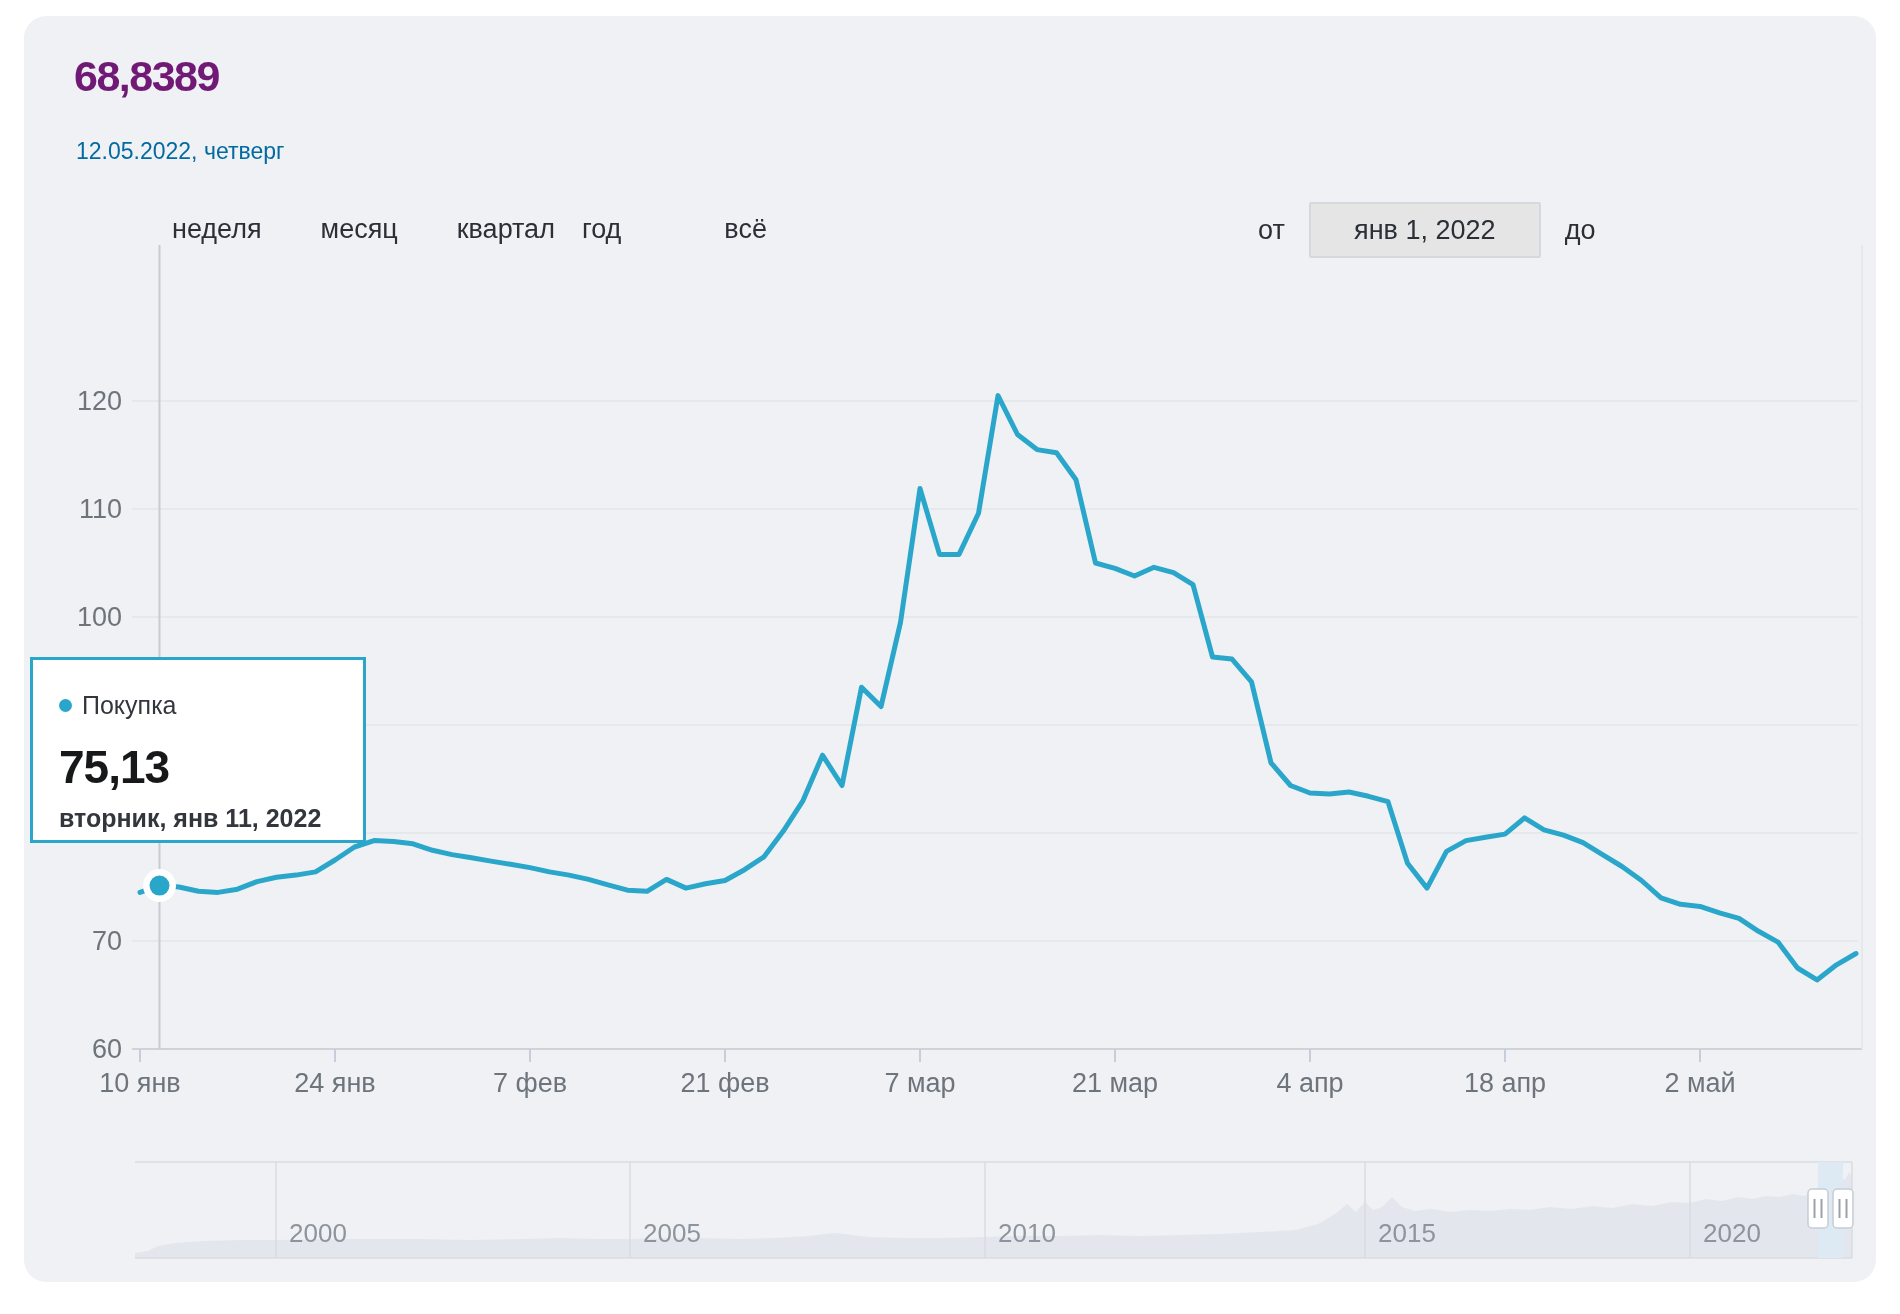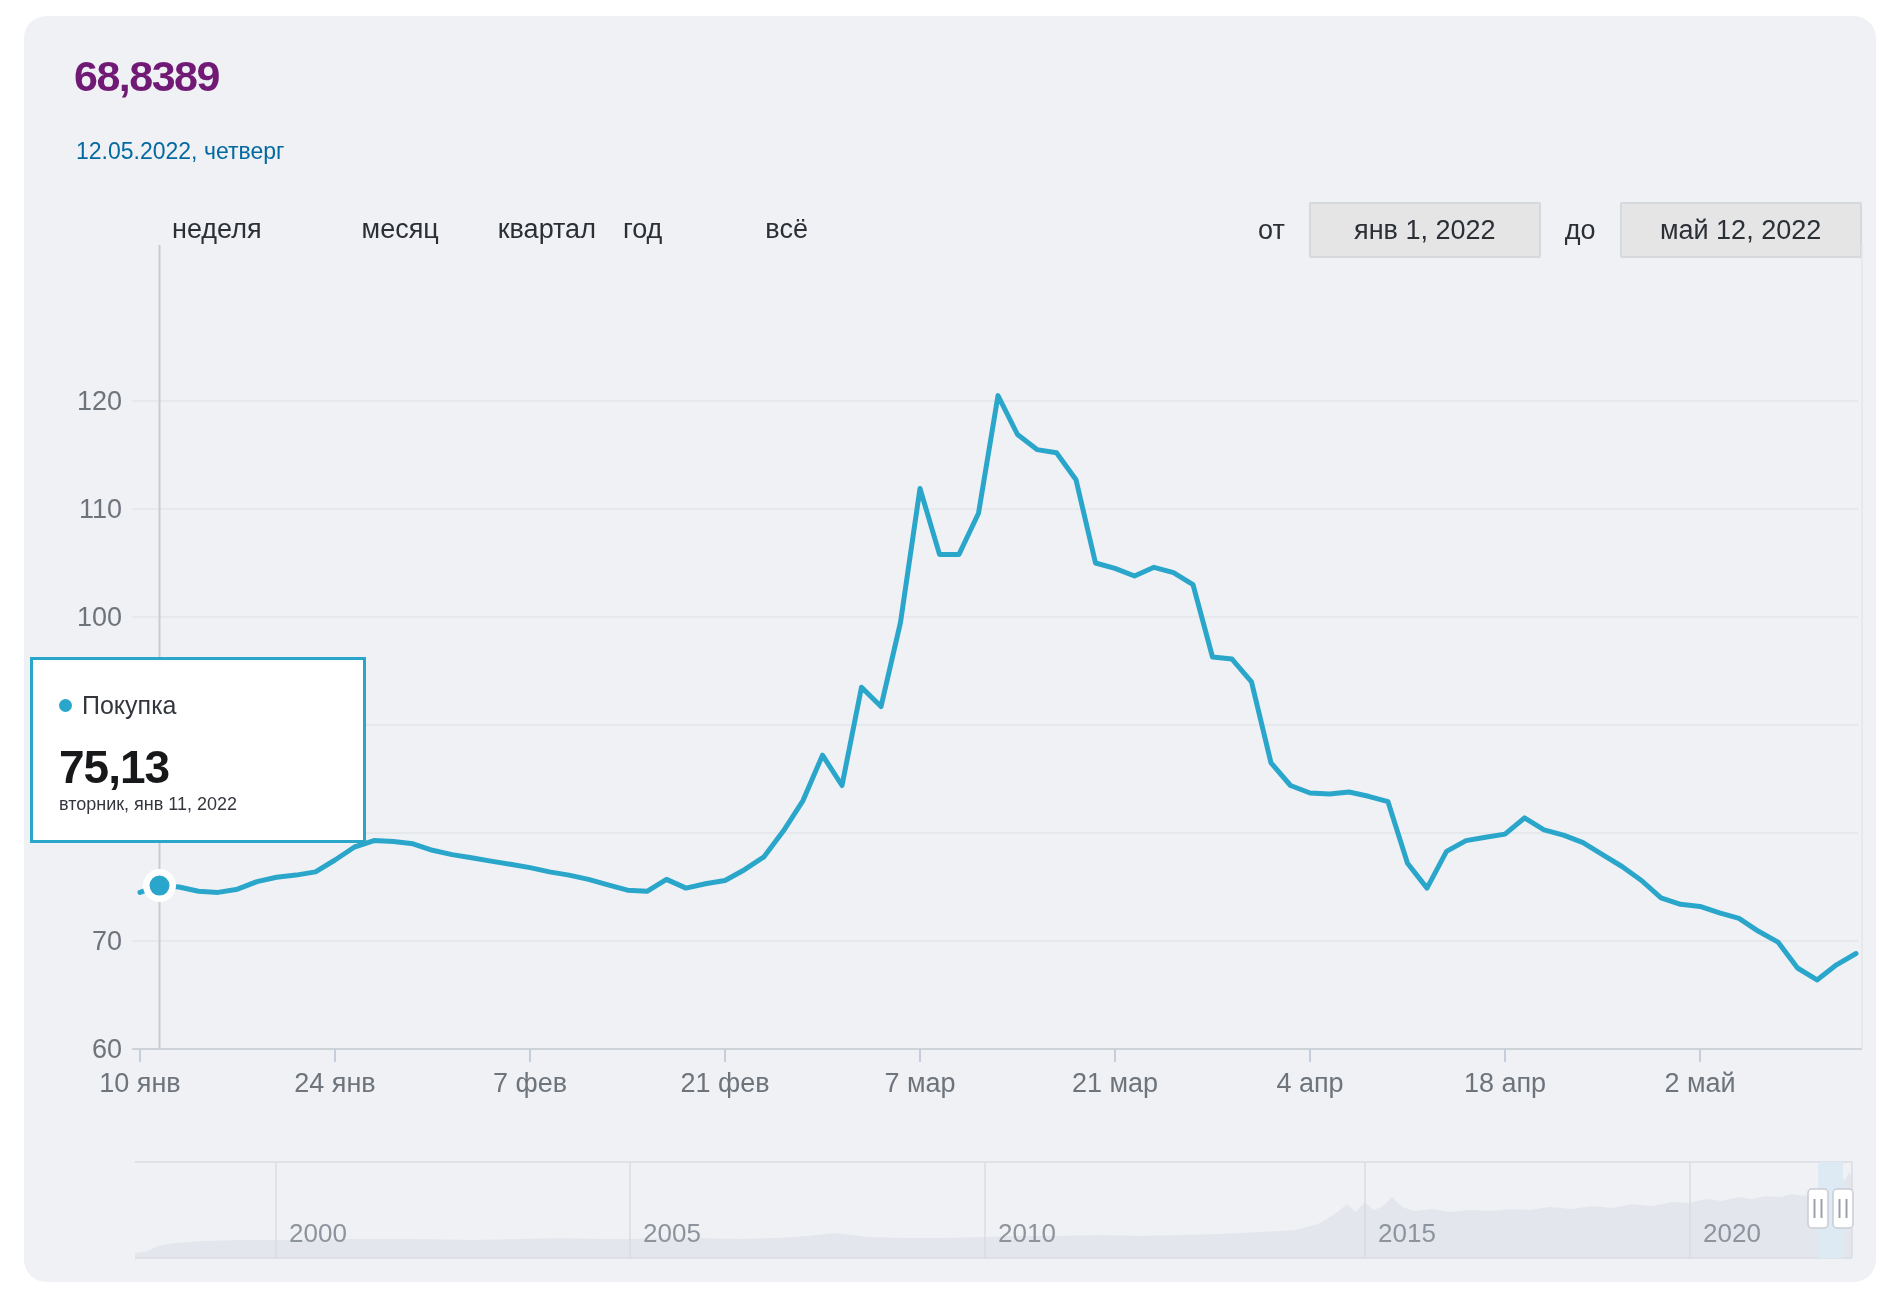--- a/index.html
+++ b/index.html
@@ -6,39 +6,39 @@
   .page{position:relative;width:1900px;height:1314px;overflow:hidden;
         font-family:"Liberation Sans","DejaVu Sans",sans-serif;background:#fff;}
   .card{position:absolute;left:24px;top:16px;width:1852px;height:1266px;
         background:#eff1f4;border-radius:22px;}
   .big-rate{position:absolute;left:74px;top:52px;font-size:43px;font-weight:700;
         color:#701a75;letter-spacing:-1.5px;}
   .subtitle{position:absolute;left:76px;top:110px;font-size:23px;color:#0369a1;margin-top:28px;}
   .tabs{position:absolute;left:172px;top:214px;display:flex;align-items:center;gap:27px;}
   .tab{font-size:27px;color:#2b2f36;cursor:pointer;white-space:nowrap;}
   .tab:nth-child(1){margin-right:32px;}
-  .tab:nth-child(2){margin-right:32px;margin-left:41px;}
+  .tab:nth-child(2){margin-right:32px;}
   .tab:nth-child(3){}
   .tab:nth-child(4){margin-right:76px;}
   .range{position:absolute;left:1258px;top:202px;display:flex;align-items:center;gap:24px;}
   .range-label{font-size:27px;color:#2b2f36;}
   .date-box{height:52px;background:#e5e5e5;border:2px solid #d5d9de;border-radius:2px;
         display:flex;align-items:center;justify-content:center;
         font-size:27px;color:#2b2f36;}
   .date-box.from{width:228px;}
   .date-box.to{width:238px;}
   svg.chart{position:absolute;left:0;top:0;pointer-events:none;}
   .tooltip{position:absolute;left:30px;top:657px;width:336px;height:186px;
         background:#fff;border:3px solid #2ba6cb;box-sizing:border-box;
         padding:31px 0 0 26px;z-index:5;}
   .tt-row1{font-size:25px;color:#33373d;display:flex;align-items:center;}
   .tt-dot{width:13px;height:13px;border-radius:50%;background:#2ba6cb;
         display:inline-block;margin-right:10px;}
   .tt-value{font-size:46px;font-weight:700;color:#17181a;margin-top:20px;letter-spacing:-1px;}
-  .tt-date{font-size:18px;color:#33373d;}
+  .tt-date{font-size:25px;color:#33373d;margin-top:10px;font-weight:bold;}
 </style>
 </head>
 <body>
 
 <div class="page">
   <div class="card"></div>
 
   <div class="big-rate">68,8389</div>
   <div class="subtitle">12.05.2022, четверг</div>
 
@@ -47,21 +47,20 @@
     <span class="tab">месяц</span>
     <span class="tab">квартал</span>
     <span class="tab">год</span>
     <span class="tab">всё</span>
   </div>
 
   <div class="range">
     <span class="range-label">от</span>
     <div class="date-box from">янв 1, 2022</div>
     <span class="range-label">до</span>
-    <div class="date-box to">май 12, 2022</div>
   </div>
 
   <svg class="chart" id="chart-svg" width="1900" height="1314" viewBox="0 0 1900 1314">
       <text x="122" y="1058" text-anchor="end" font-size="27" fill="#6e747c">60</text>
       <line x1="132" y1="941" x2="1858" y2="941" stroke="#e3e6ea" stroke-width="1.5"></line>
       <text x="122" y="950" text-anchor="end" font-size="27" fill="#6e747c">70</text>
       <line x1="132" y1="833" x2="1858" y2="833" stroke="#e3e6ea" stroke-width="1.5"></line>
       <text x="122" y="842" text-anchor="end" font-size="27" fill="#6e747c">80</text>
       <line x1="132" y1="725" x2="1858" y2="725" stroke="#e3e6ea" stroke-width="1.5"></line>
       <text x="122" y="734" text-anchor="end" font-size="27" fill="#6e747c">90</text>

